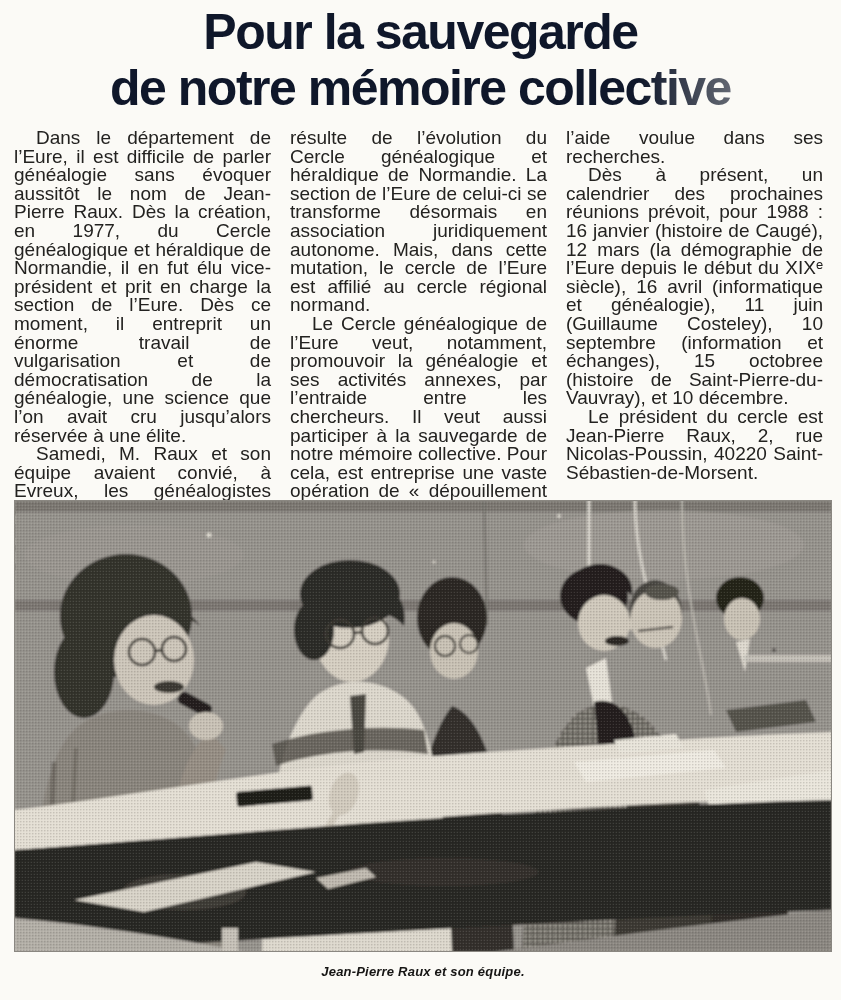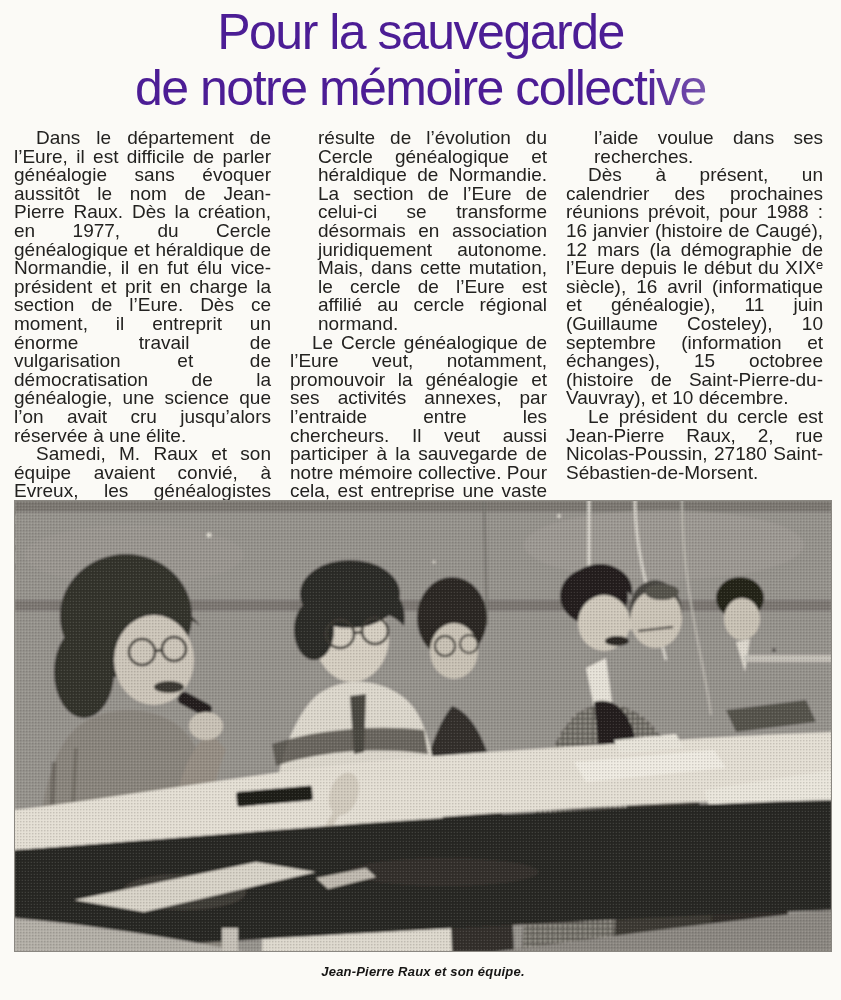--- a/index.html
+++ b/index.html
@@ -15,22 +15,22 @@
   .page {
     position: relative;
     width: 841px;
     height: 1000px;
     background: #fbfaf6;
   }
   
   .headline {
     padding-top: 4px;
     text-align: center;
-    color: #4c1d95;
-    font-weight: 400;
+    color: #0f172a;
+    font-weight: 700;
   }
   .hl-line {
     font-size: 50px;
     line-height: 56px;
     letter-spacing: -1.5px;
     white-space: nowrap;
   }
   .hl-line2 {
     -webkit-mask-image: linear-gradient(to right, #000 0 76%, rgba(0,0,0,.55) 90%, rgba(0,0,0,.5) 100%);
             mask-image: linear-gradient(to right, #000 0 76%, rgba(0,0,0,.55) 90%, rgba(0,0,0,.5) 100%);
@@ -47,21 +47,21 @@
     line-height: 18.6px;
     text-align: justify;
     color: #232220;
   }
   .col p {
     margin: 0;
     text-indent: 22px;
     hyphens: auto;
     -webkit-hyphens: auto;
   }
-  .col p.cont { text-indent: 0; margin-left: 28px; }
+  .col p.cont { text-indent: 0; }
   
   .photo-wrap {
     position: absolute;
     left: 14px;
     top: 500px;
     width: 818px;
     margin: 0;
   }
   .photo-wrap svg { display: block; width: 818px; height: 452px; }
   .caption {
@@ -89,21 +89,21 @@
       <p>Dans le département de l’Eure, il est difficile de parler généalogie sans évoquer aussitôt le nom de Jean-Pierre Raux. Dès la création, en 1977, du Cercle généalogique et héraldique de Normandie, il en fut élu vice-président et prit en charge la section de l’Eure. Dès ce moment, il entreprit un énorme travail de vulgarisation et de démocratisation de la généalogie, une science que l’on avait cru jusqu’alors réservée à une élite.</p>
       <p>Samedi, M. Raux et son équipe avaient convié, à Evreux, les généalogistes amateurs du département, pour l’assemblée générale constitutive du Cercle généalogique de l’Eure.</p>
     </div>
     <div class="col">
       <p class="cont">résulte de l’évolution du Cercle généalogique et héraldique de Normandie. La section de l’Eure de celui-ci se transforme désormais en association juridiquement autonome. Mais, dans cette mutation, le cercle de l’Eure est affilié au cercle régional normand.</p>
       <p>Le Cercle généalogique de l’Eure veut, notamment, promouvoir la généalogie et ses activités annexes, par l’entraide entre les chercheurs. Il veut aussi participer à la sauvegarde de notre mémoire collective. Pour cela, est entreprise une vaste opération de « dépouillement » et de relevé des registres établis avant la Révolution. Bien entendu, le cercle entend aussi former les débutants et apporter à chacun, toute</p>
     </div>
     <div class="col">
       <p class="cont">l’aide voulue dans ses recherches.</p>
       <p>Dès à présent, un calendrier des prochaines réunions prévoit, pour 1988 : 16 janvier (histoire de Caugé), 12 mars (la démographie de l’Eure depuis le début du XIXᵉ siècle), 16 avril (informatique et généalogie), 11 juin (Guillaume Costeley), 10 septembre (information et échanges), 15 octobree (histoire de Saint-Pierre-du-Vauvray), et 10 décembre.</p>
-      <p>Le président du cercle est Jean-Pierre Raux, 2, rue Nicolas-Poussin, 27180 Saint-Sébastien-de-Morsent.</p>
+      <p>Le président du cercle est Jean-Pierre Raux, 2, rue Nicolas-Poussin, 40220 Saint-Sébastien-de-Morsent.</p>
     </div>
   </section>
 
   <figure class="photo-wrap">
     <svg viewBox="0 0 818 452" preserveAspectRatio="none">
       <defs>
         <filter id="soften" x="-2%" y="-2%" width="104%" height="104%">
           <feGaussianBlur stdDeviation="1.3"></feGaussianBlur>
         </filter>
         <pattern id="ht" width="3" height="3" patternUnits="userSpaceOnUse">

